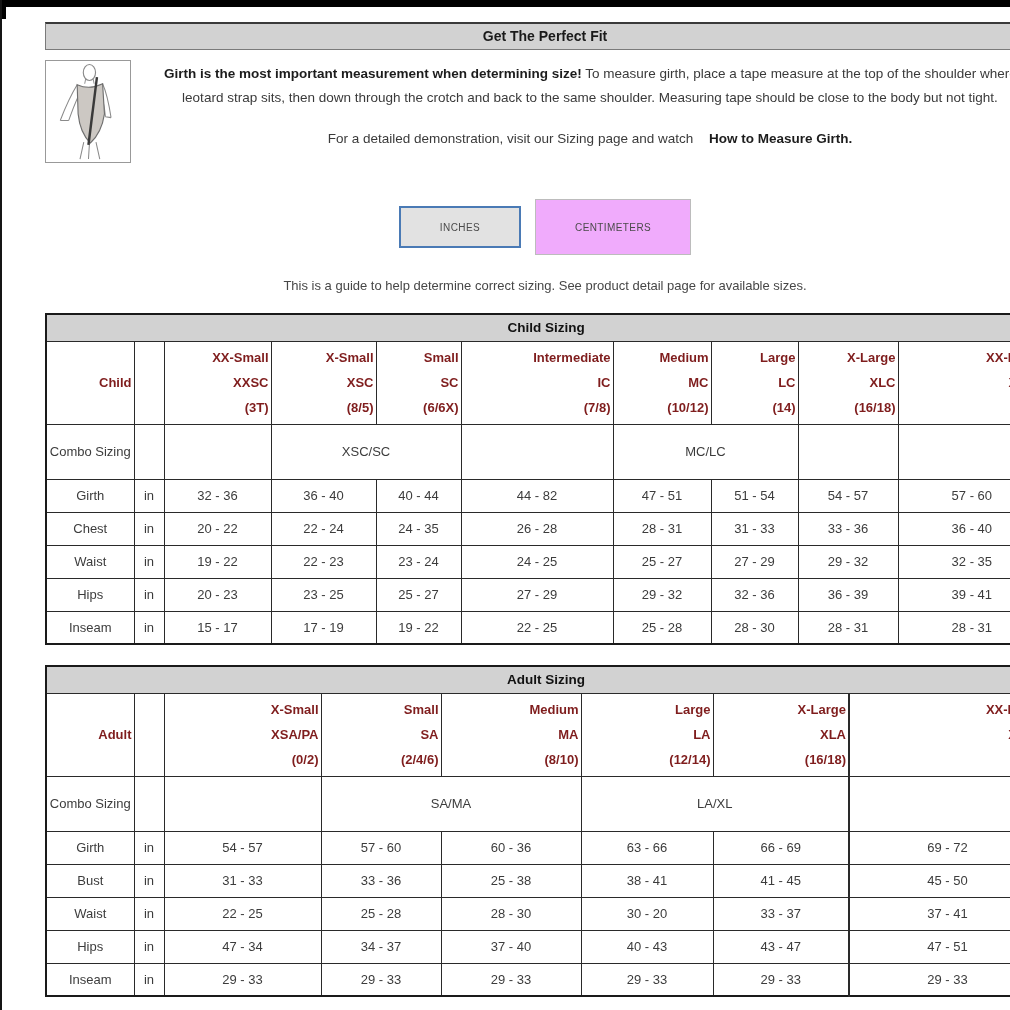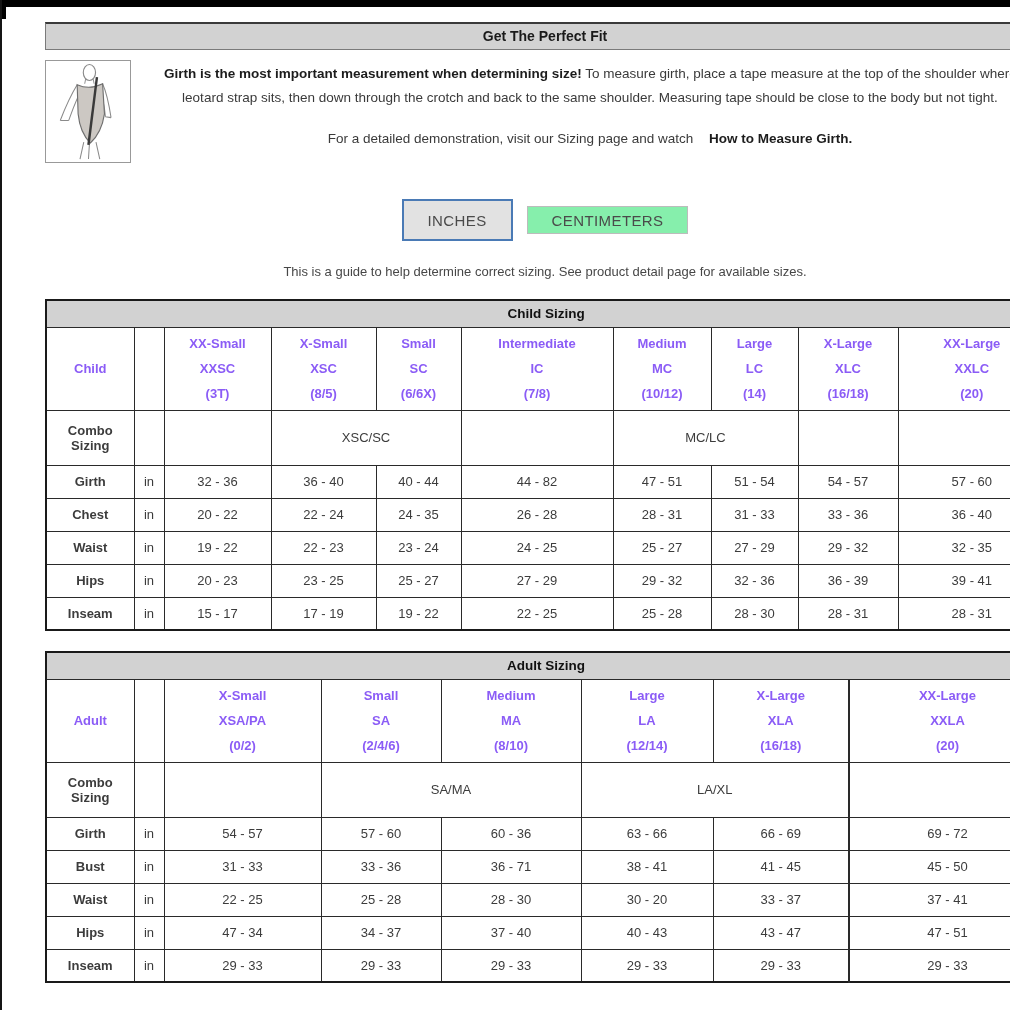--- a/index.html
+++ b/index.html
@@ -25,46 +25,46 @@
     width:86px; height:103px; border:1px solid #999; background:#fff; flex:none;
     display:flex; align-items:center; justify-content:center;
   }
   .intro-text { flex:1; padding:2px 4px 0 8px; }
   .intro-text p { margin:0; text-align:center; font-size:13.5px; line-height:24px; color:#3a3a3a; }
   .intro-text p.demo-line { margin-top:17px; }
   .intro-text b { color:#1c1c1c;margin-left:12px; }
 
   .unit-buttons { text-align:center; margin-top:36px; }
   .unit-btn {
-    display:inline-block; vertical-align:middle; height:42px; padding:0 24px;
-    font-family:"Liberation Sans", sans-serif; font-size:15px; color:#4a4a4a;
+    display:inline-block; vertical-align:middle; height:42px; padding:0 39px;
+    font-family:"Liberation Sans", sans-serif; font-size:10px; color:#4a4a4a;
     letter-spacing:0.4px; cursor:pointer;
   }
   .unit-btn.selected { background:#e2e2e2; border:2px solid #4a7ab5; }
-  .unit-btn.unselected { background:#86efac; border:1px solid #bcbcbc; height:28px; margin-left:14px; }
+  .unit-btn.unselected { background:#f0abfc; border:1px solid #bcbcbc; height:56px; margin-left:14px; }
 
   .guide-note { text-align:center; font-size:13px; color:#474747; margin:23px 0 0 0; }
 
   table.size-table {
     border-collapse:collapse; table-layout:fixed; width:1000px;
     margin-top:20px; border:2px solid #1a1a1a;
   }
   table.size-table td {
     border:1px solid #2a2a2a; text-align:center; vertical-align:middle;
     font-size:13px; color:#3c3c3c; padding:0 2px; overflow:hidden;
   }
   tr.table-title td {
     background:#d2d2d2; font-weight:bold; font-size:13.5px; color:#111;
     height:27px; border-bottom:1px solid #2a2a2a;
   }
-  tr.col-header td { height:83px; font-weight:bold; color:#8b5cf6; }
+  tr.col-header td { height:83px; font-weight:bold; color:#7f1d1d;text-align:right; }
   tr.col-header .hl { display:block; line-height:25px; }
   tr.combo-row td { height:55px; }
   tr.datarow td { height:33px; }
-  td.rowlabel { font-weight:bold; color:#222; }
+  td.rowlabel { font-weight:normal; color:#222; }
   td.unit { color:#555; }
   table.adult tr.col-header td:last-child,
   table.adult tr.combo-row td:last-child,
   table.adult tr.datarow td:last-child { border-left-width:2px; }
 </style>
 </head>
 <body>
 
 <div class="top-strip"></div>
 <div class="corner-notch"></div>
@@ -297,21 +297,21 @@
       <td>60 - 36</td>
       <td>63 - 66</td>
       <td>66 - 69</td>
       <td>69 - 72</td>
     </tr>
     <tr class="datarow">
       <td class="rowlabel">Bust</td>
       <td class="unit">in</td>
       <td>31 - 33</td>
       <td>33 - 36</td>
-      <td>36 - 71</td>
+      <td>25 - 38</td>
       <td>38 - 41</td>
       <td>41 - 45</td>
       <td>45 - 50</td>
     </tr>
     <tr class="datarow">
       <td class="rowlabel">Waist</td>
       <td class="unit">in</td>
       <td>22 - 25</td>
       <td>25 - 28</td>
       <td>28 - 30</td>

